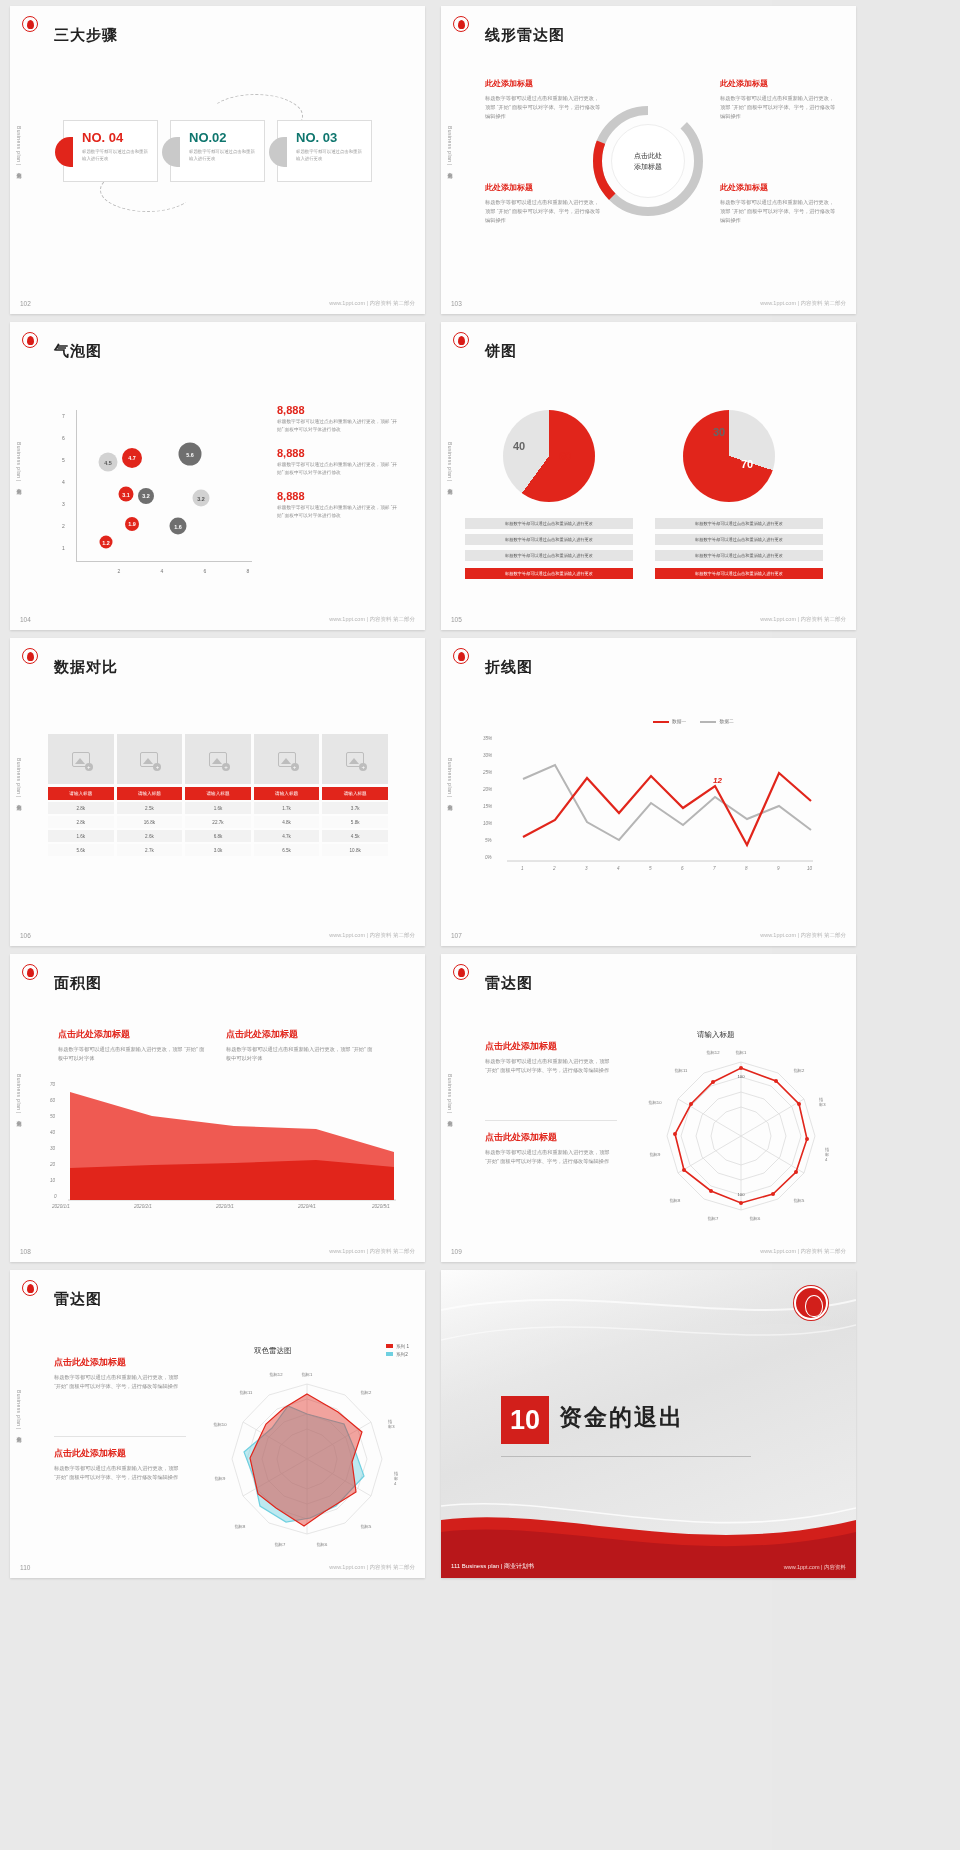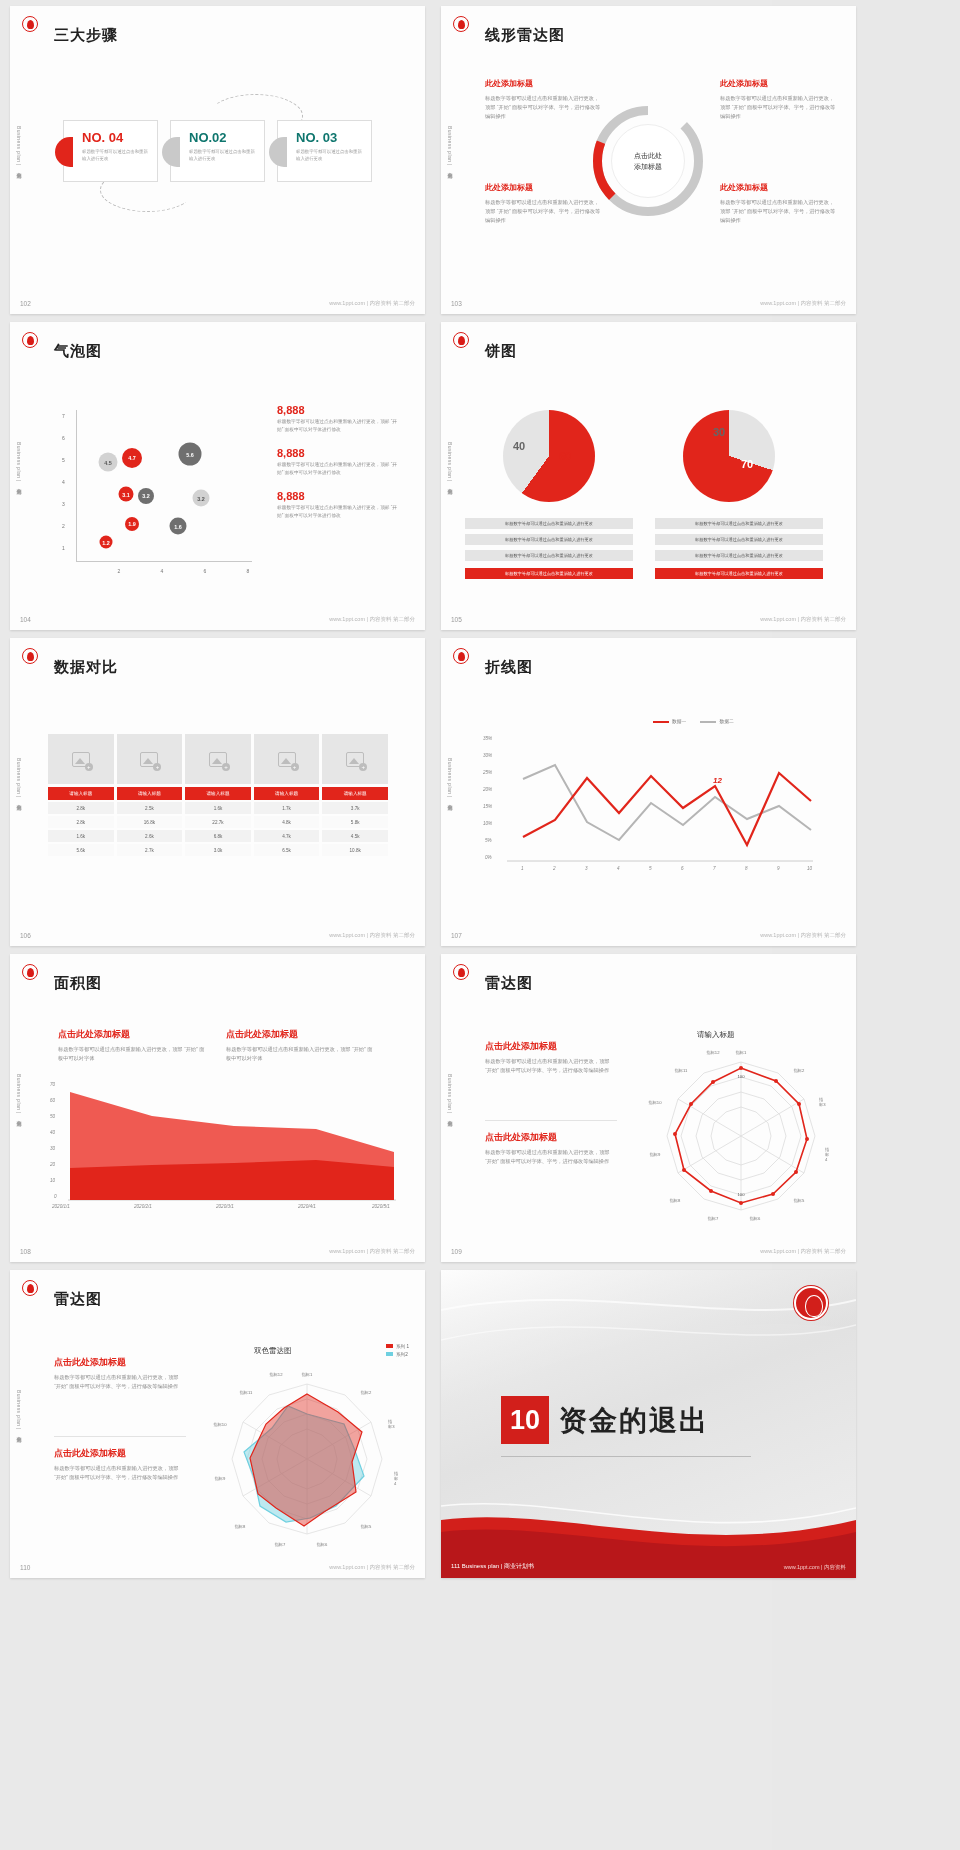--- a/index.html
+++ b/index.html
@@ -183,21 +183,21 @@
     content: ""; position: absolute; left: 9px; top: 7px; width: 16px; height: 20px;
     border: 1.5px solid #fff; border-radius: 50% 50% 45% 45%;
   }
   .num-box {
     position: absolute; left: 60px; top: 126px; width: 48px; height: 48px;
     background: #d21f1b; color: #fff; font-size: 27px; font-weight: bold;
     display: flex; align-items: center; justify-content: center;
   }
   .cover-title {
     position: absolute; left: 118px; top: 132px;
-    font-size: 28px; font-weight: bold; color: #222; letter-spacing: 2px;
+    font-size: 23px; font-weight: bold; color: #222; letter-spacing: 2px;
   }
   .cover-rule { position: absolute; left: 60px; top: 186px; width: 250px; height: 1px; background: #bbb; }
   .cover-sub {
     position: absolute; left: 60px; top: 196px; width: 260px;
     font-size: 7.6px; color: #555; line-height: 2;
   }
   .cover-foot {
     position: absolute; left: 10px; bottom: 7px; font-size: 6px; color: #fff;
   }
   .cover-foot2 { position: absolute; right: 10px; bottom: 7px; font-size: 5.5px; color: #f4c9c7; }

